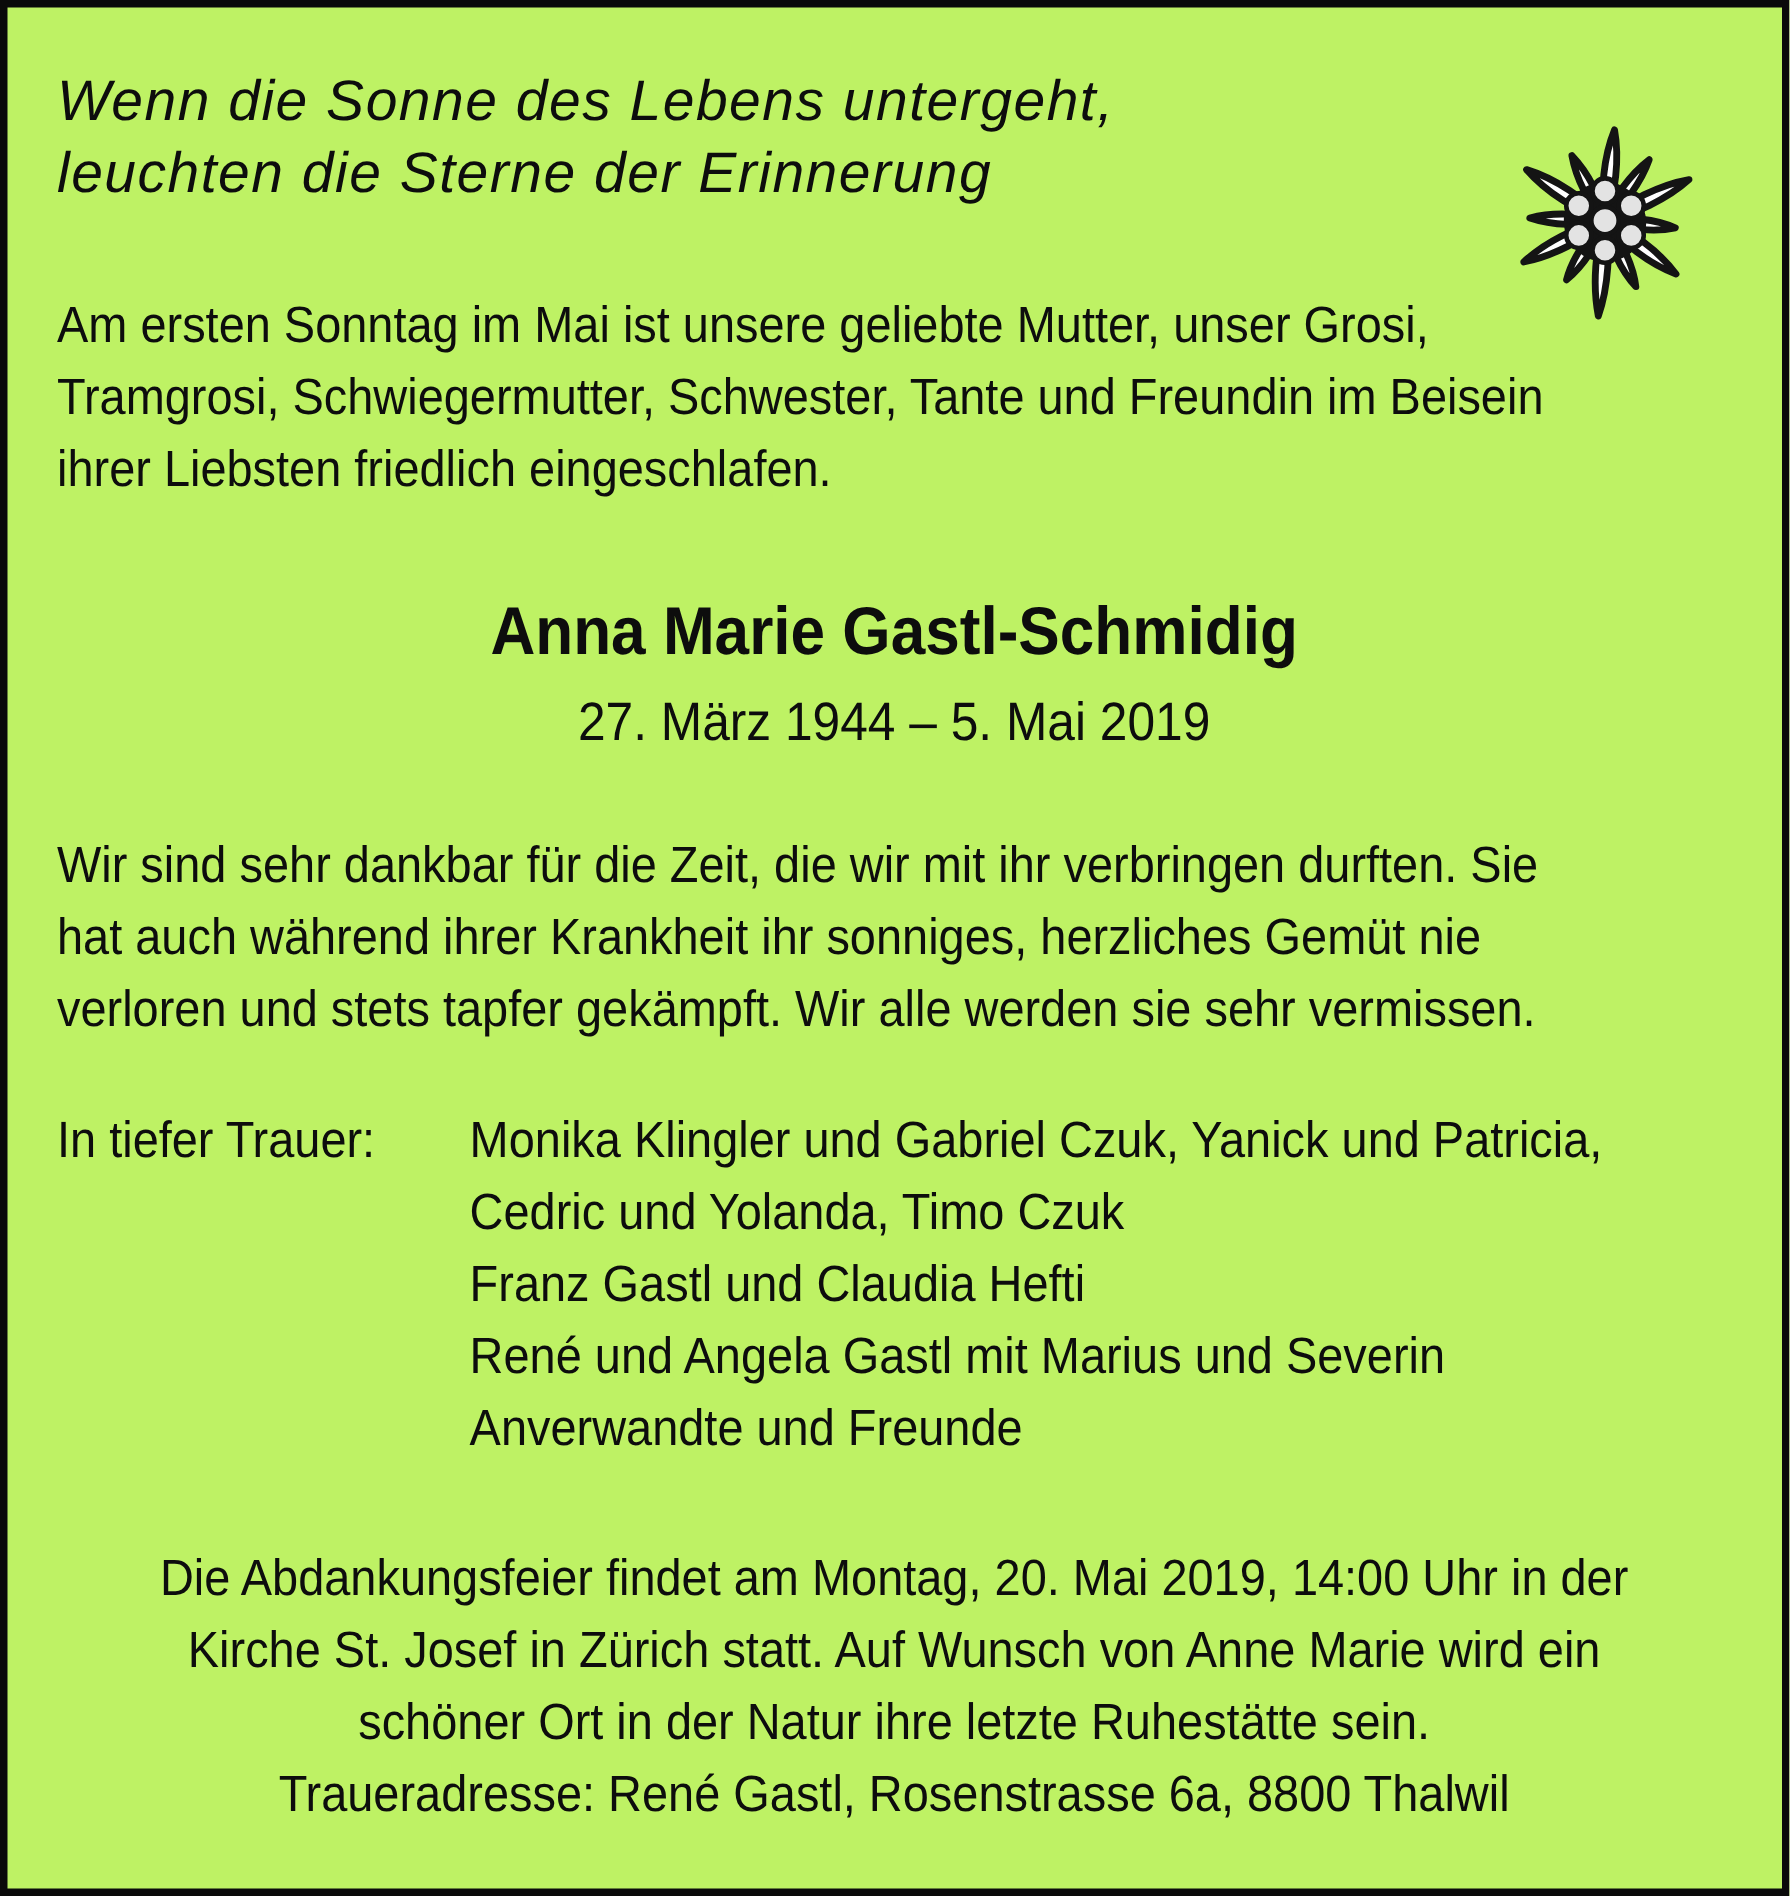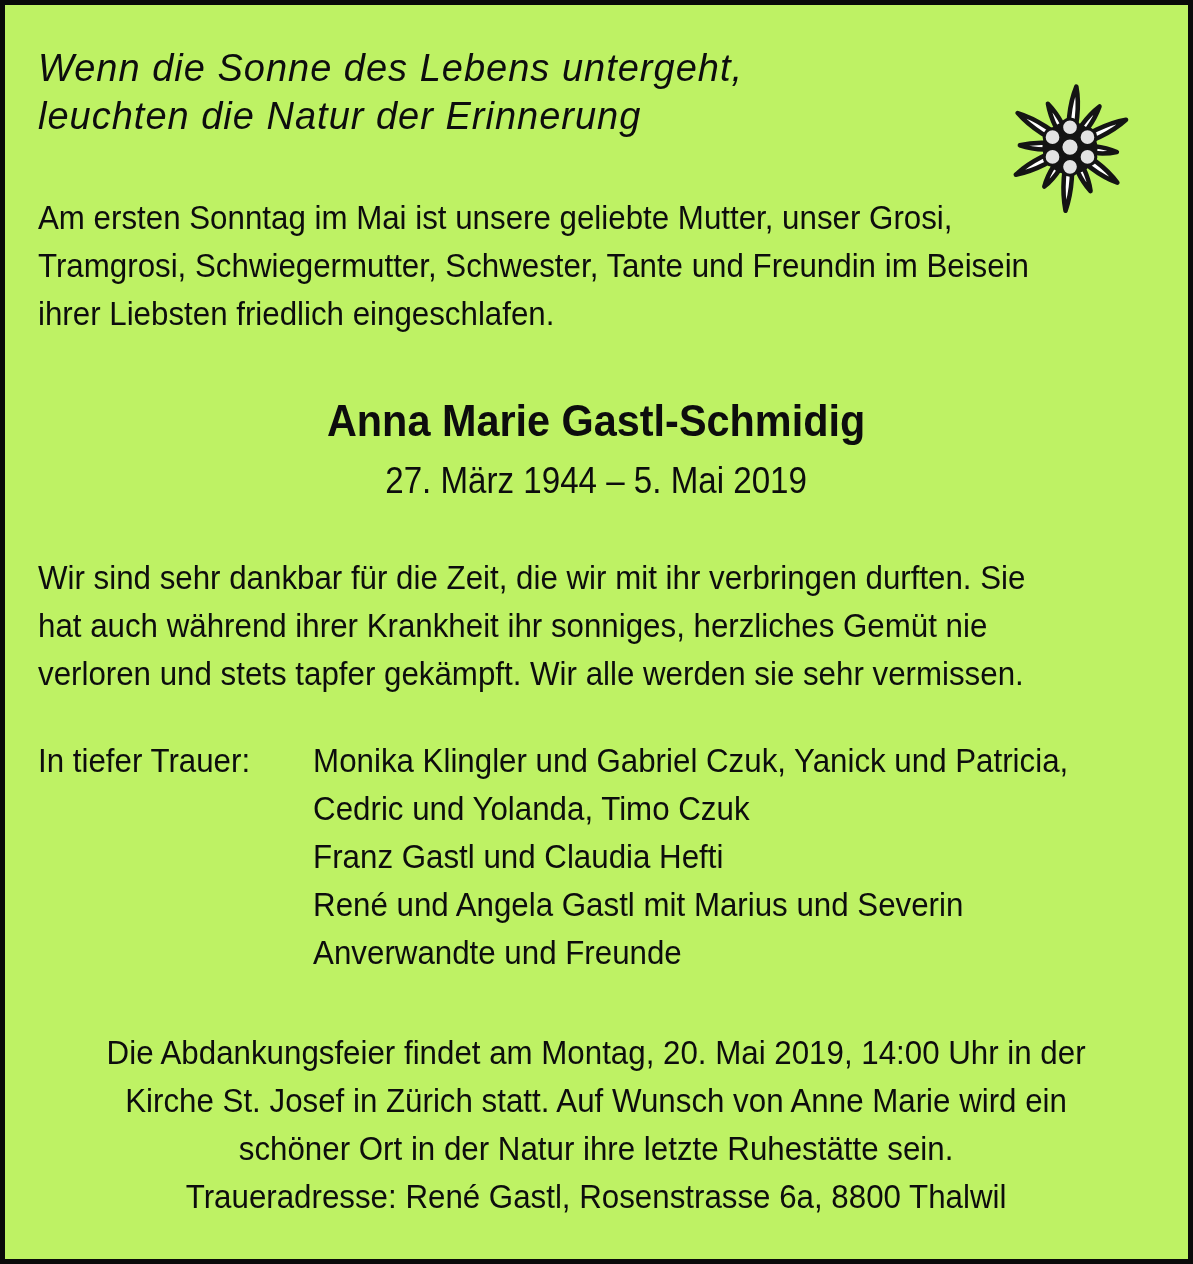--- a/index.html
+++ b/index.html
@@ -130,21 +130,21 @@
           <circle cx="123" cy="117" r="11"></circle>
           <circle cx="100" cy="130" r="11"></circle>
           <circle cx="77" cy="117" r="11"></circle>
           <circle cx="77" cy="91" r="11"></circle>
         </g>
       </svg>
     </div>
 
     <div class="epigraph">
       <div class="line">Wenn die Sonne des Lebens untergeht,</div>
-      <div class="line">leuchten die Natur der Erinnerung</div>
+      <div class="line">leuchten die Sterne der Erinnerung</div>
     </div>
 
     <div class="intro bodytext cond-left">
       <div class="line">Am ersten Sonntag im Mai ist unsere geliebte Mutter, unser Grosi,</div>
       <div class="line">Tramgrosi, Schwiegermutter, Schwester, Tante und Freundin im Beisein</div>
       <div class="line">ihrer Liebsten friedlich eingeschlafen.</div>
     </div>
 
     <div class="name cond-center">Anna Marie Gastl-Schmidig</div>
 

